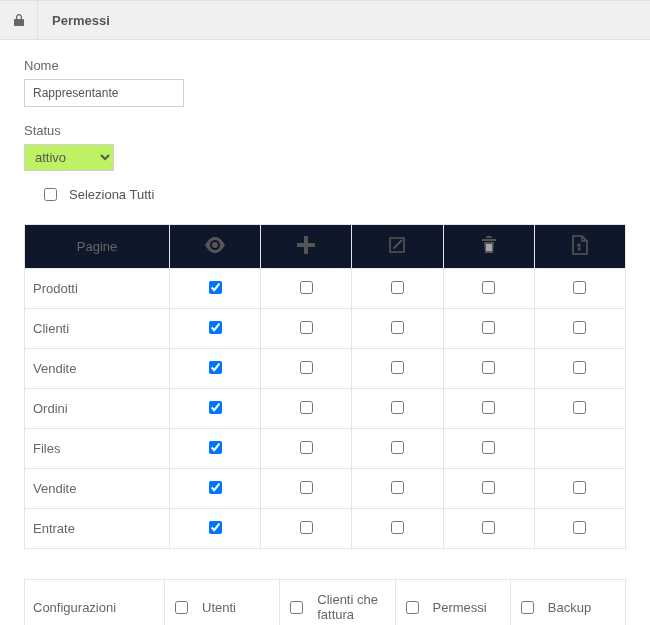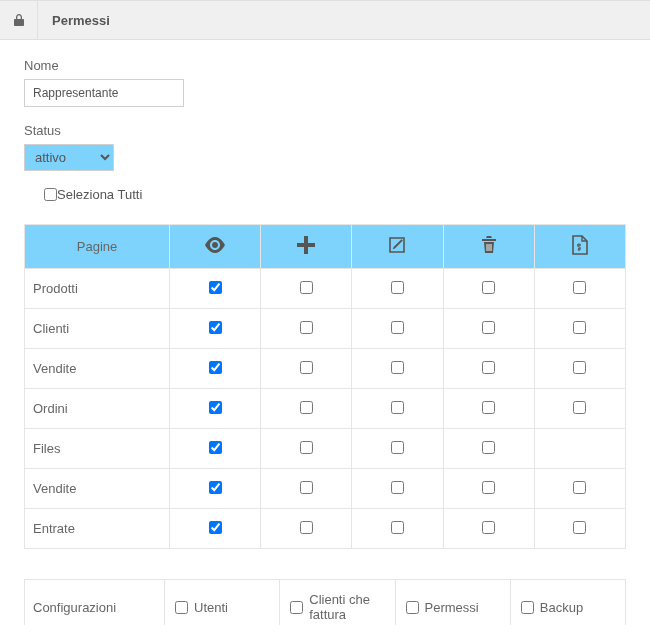--- a/index.html
+++ b/index.html
@@ -51,26 +51,26 @@
     border: 1px solid #d0d0d0;
     font-size: 12px;
     color: #555;
   }
   .select-input {
     width: 90px;
     padding: 4px 6px;
     border: 1px solid #d0d0d0;
     font-size: 13px;
     color: #555;
-    background: #7dd3fc;
+    background: #bef264;
   }
   .checkbox-row {
     display: flex;
     align-items: center;
-    gap: 0;
+    gap: 12px;
     color: #555;
     margin: 4px 0 22px 0;
     padding-left: 20px;
   }
   input[type=checkbox] {
     width: 13px;
     height: 13px;
     margin: 0;
   }
   table.permissions {
@@ -80,21 +80,21 @@
   }
   table.permissions th, table.permissions td {
     border: 1px solid #e5e5e5;
     text-align: center;
     padding: 10px 8px;
     color: #666;
     font-weight: normal;
     height: 40px;
   }
   table.permissions th {
-    background: #7dd3fc;
+    background: #0f172a;
   }
   table.permissions td.page-name {
     text-align: left;
     padding-left: 8px;
   }
   table.permissions th.page-col {
     width: 145px;
   }
   .header-icon {
     display: inline-block;
@@ -113,21 +113,21 @@
     height: 46px;
     vertical-align: middle;
   }
   table.config td.cfg-label {
     width: 140px;
     padding-left: 8px;
   }
   .cfg-cell {
     display: flex;
     align-items: center;
-    gap: 6px;
+    gap: 14px;
   }
   svg { display: block; }
 </style>
 </head>
 <body>
 
 <div class="panel-header">
   <div class="icon-cell">
     <svg width="12" height="14" viewBox="0 0 12 14">
         <path fill="#666" d="M9 6V4.2C9 2.4 7.7 1 6 1S3 2.4 3 4.2V6H2c-.6 0-1 .4-1 1v5c0 .6.4 1 1 1h8c.6 0 1-.4 1-1V7c0-.6-.4-1-1-1H9zM4.3 4.2c0-1 .8-1.9 1.7-1.9s1.7.9 1.7 1.9V6H4.3V4.2z"></path>

